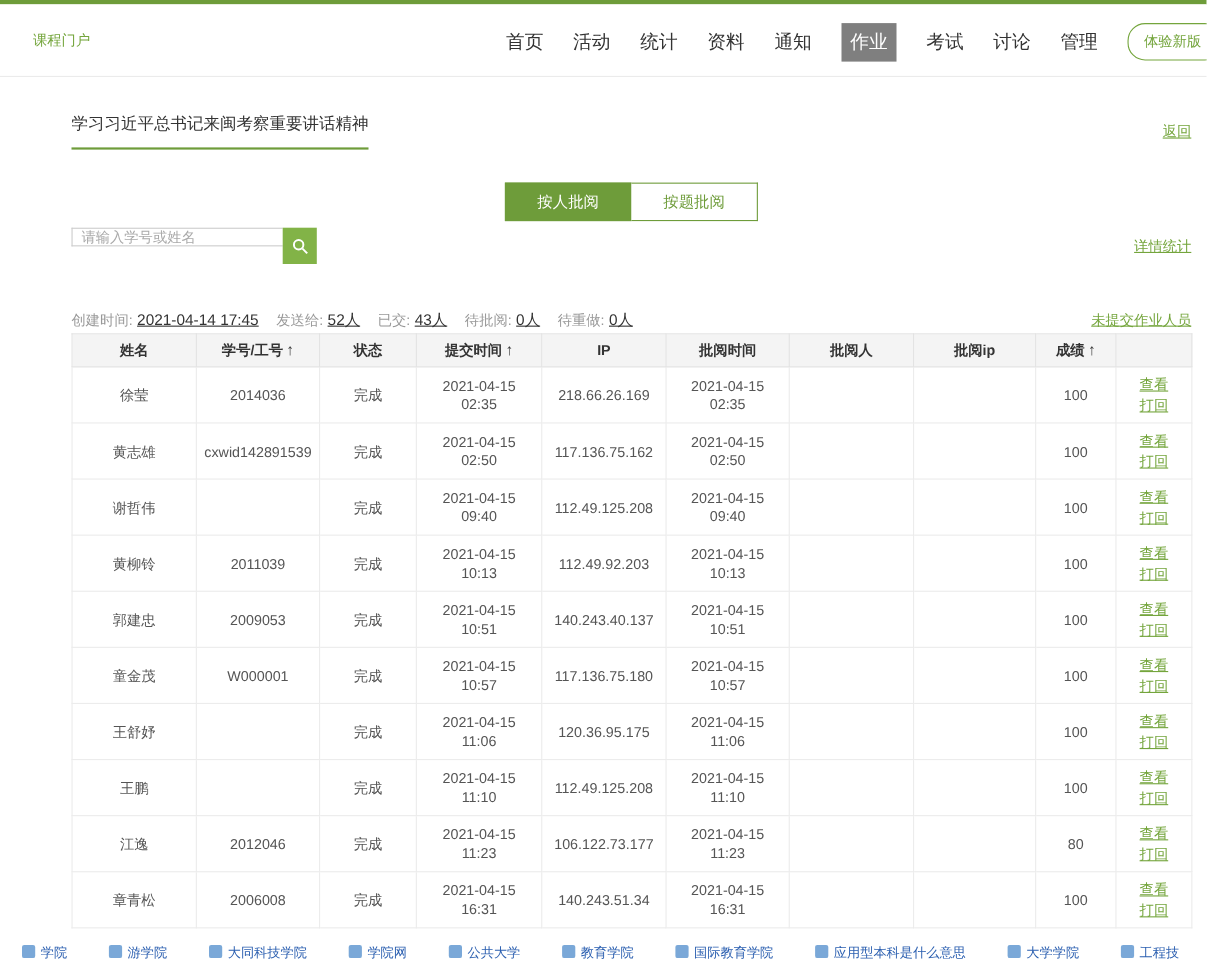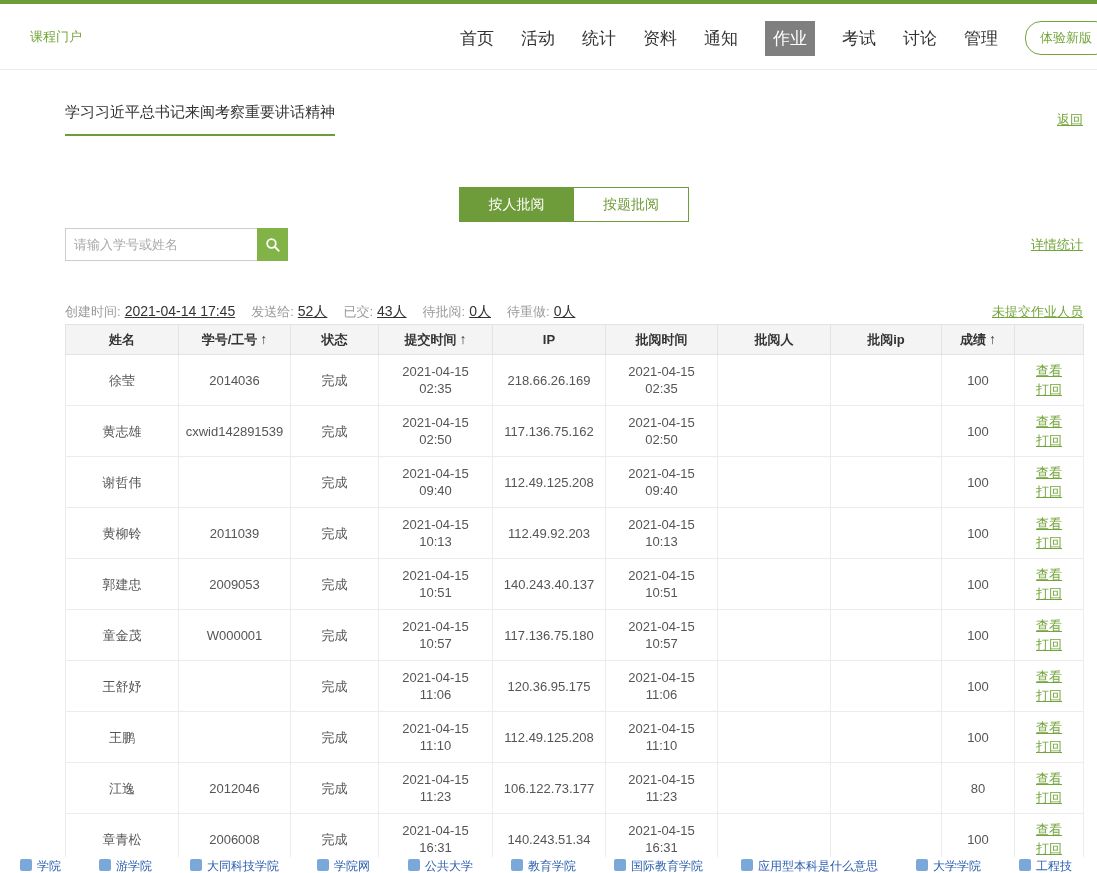--- a/index.html
+++ b/index.html
@@ -24,28 +24,28 @@
 
   .page { padding:0 14px 0 65px; }
   .title-row { margin-top:33px; display:flex; justify-content:space-between; align-items:center;gap:20px; }
   .page-title { font-size:15px; color:#333; display:inline-block; padding-bottom:12px;
     border-bottom:2px solid var(--accent,#6e9c3a); }
   .green-link { color:var(--link,#74a53c); text-decoration:underline; font-size:13px;
     cursor:pointer; white-space:nowrap; }
 
   .tabs-row { display:flex; justify-content:center; margin-top:30px; }
   .tab { width:115px; height:35px; line-height:33px; text-align:center; font-size:14px;
-    border:1px solid var(--accent,#6e9c3a); cursor:pointer;margin-top:21px; }
+    border:1px solid var(--accent,#6e9c3a); cursor:pointer; }
   .tab + .tab { border-left:none; }
   .tab.active { background:var(--accent,#6e9c3a); color:#fff; }
   .tab.inactive { background:#fff; color:var(--accent,#6e9c3a); }
 
   .search-row { margin-top:6px; display:flex; justify-content:space-between; align-items:center; }
   .search-box { display:flex; }
-  .search-input { width:192px; height:33px; border:1px solid #ccc; border-right:none;
+  .search-input { width:192px; height:17px; border:1px solid #ccc; border-right:none;
     padding:0 8px; font-size:13px; color:#333; outline:none; }
   .search-input::placeholder { color:#a9a9a9; }
   .search-btn { width:31px; height:33px; background:var(--search-btn,#82b347); border:none;
     display:flex; align-items:center; justify-content:center; cursor:pointer; }
 
   .info-row { margin-top:42px; display:flex; justify-content:space-between; align-items:baseline; }
   .info-pairs { display:flex; gap:16px; align-items:baseline; font-size:13px; }
   .info-label { color:#999; }
   .info-value { color:#333; font-size:14px; margin-left:4px;text-decoration:underline; }
 

